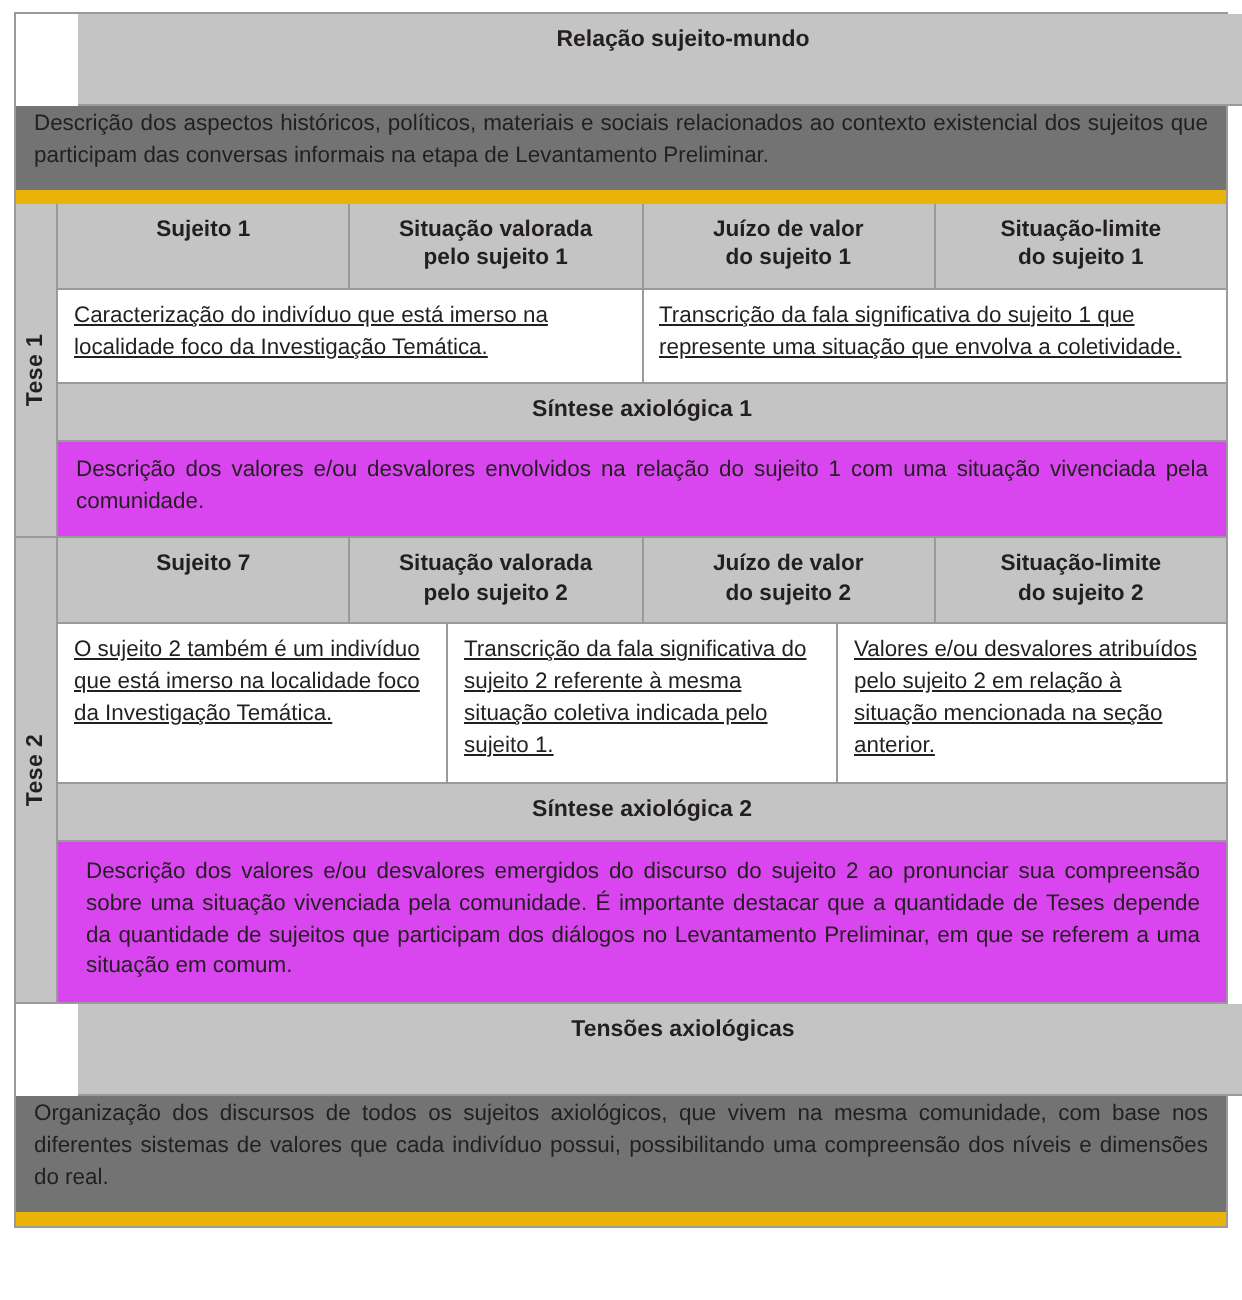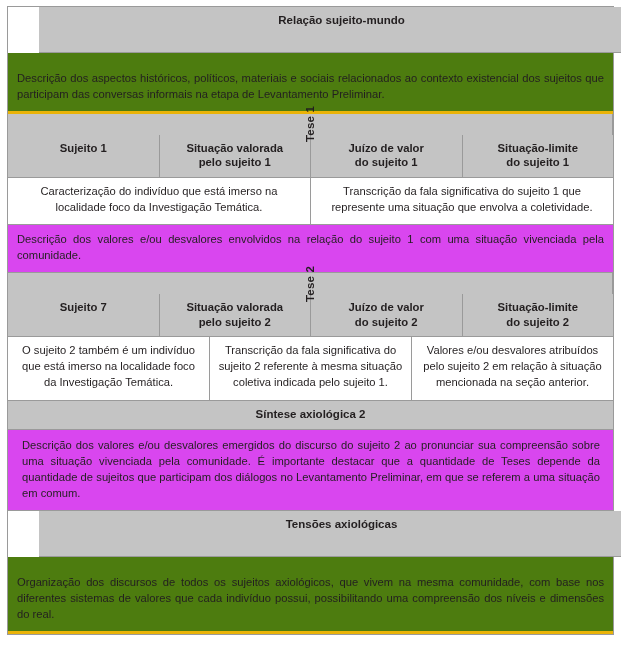--- a/index.html
+++ b/index.html
@@ -35,33 +35,33 @@
     text-align: center;
     font-weight: bold;
     font-size: 11.5px;
     line-height: 1.3;
     padding: 6px 4px 24px 4px;
     border-bottom: 1px solid #9a9a9a;
     box-sizing: border-box;
     margin-left: 31px;
   }
   .band-body {
-    background: #4d7c0f;
+    background: #737373;
     font-size: 11.2px;
     line-height: 1.42;
     text-align: justify;
-    padding: 18px 9px 8px 9px;
-    border-bottom: 3px solid #eab308;
+    padding: 2px 9px 8px 9px;
+    border-bottom: 7px solid #eab308;
     box-sizing: border-box;
   }
 
   
   .tese-block {
     display: flex;
-    flex-direction: column;
+    flex-direction: row;
     width: 100%;
     box-sizing: border-box;
     border-bottom: 1px solid #9a9a9a;
   }
   .tese-tab {
     flex: 0 0 21px;
     background: #c4c4c4;
     border-right: 1px solid #9a9a9a;
     position: relative;
     box-sizing: border-box;
@@ -107,21 +107,22 @@
     background: #ffffff;
     border-bottom: 1px solid #9a9a9a;
   }
   .col-cell {
     flex: 1 1 0;
     font-size: 11.2px;
     line-height: 1.42;
     padding: 6px 8px 9px 8px;
     border-right: 1px solid #9a9a9a;
     box-sizing: border-box;
-    text-align: center;
+    text-align: left;
+    text-decoration: underline;
   }
   .col-cell:last-child { border-right: none; }
 
   
   .sub-head {
     background: #c4c4c4;
     text-align: center;
     font-weight: bold;
     font-size: 11.5px;
     line-height: 1.3;
@@ -170,20 +171,21 @@
           <span>Situação-limite</span><br>
           <span>do sujeito 1</span>
         </div>
       </div>
 
       <div class="col-body-row">
         <div class="col-cell">Caracterização do indivíduo que está imerso na localidade foco da Investigação Temática.</div>
         <div class="col-cell">Transcrição da fala significativa do sujeito 1 que represente uma situação que envolva a coletividade.</div>
       </div>
 
+      <div class="sub-head">Síntese axiológica 1</div>
       <div class="sub-body">Descrição dos valores e/ou desvalores envolvidos na relação do sujeito 1 com uma situação vivenciada pela comunidade.</div>
 
     </div>
   </div>
 
   <div class="tese-block">
     <div class="tese-tab">
       <span class="tese-tab-label">Tese 2</span>
     </div>
     <div class="tese-rows">

